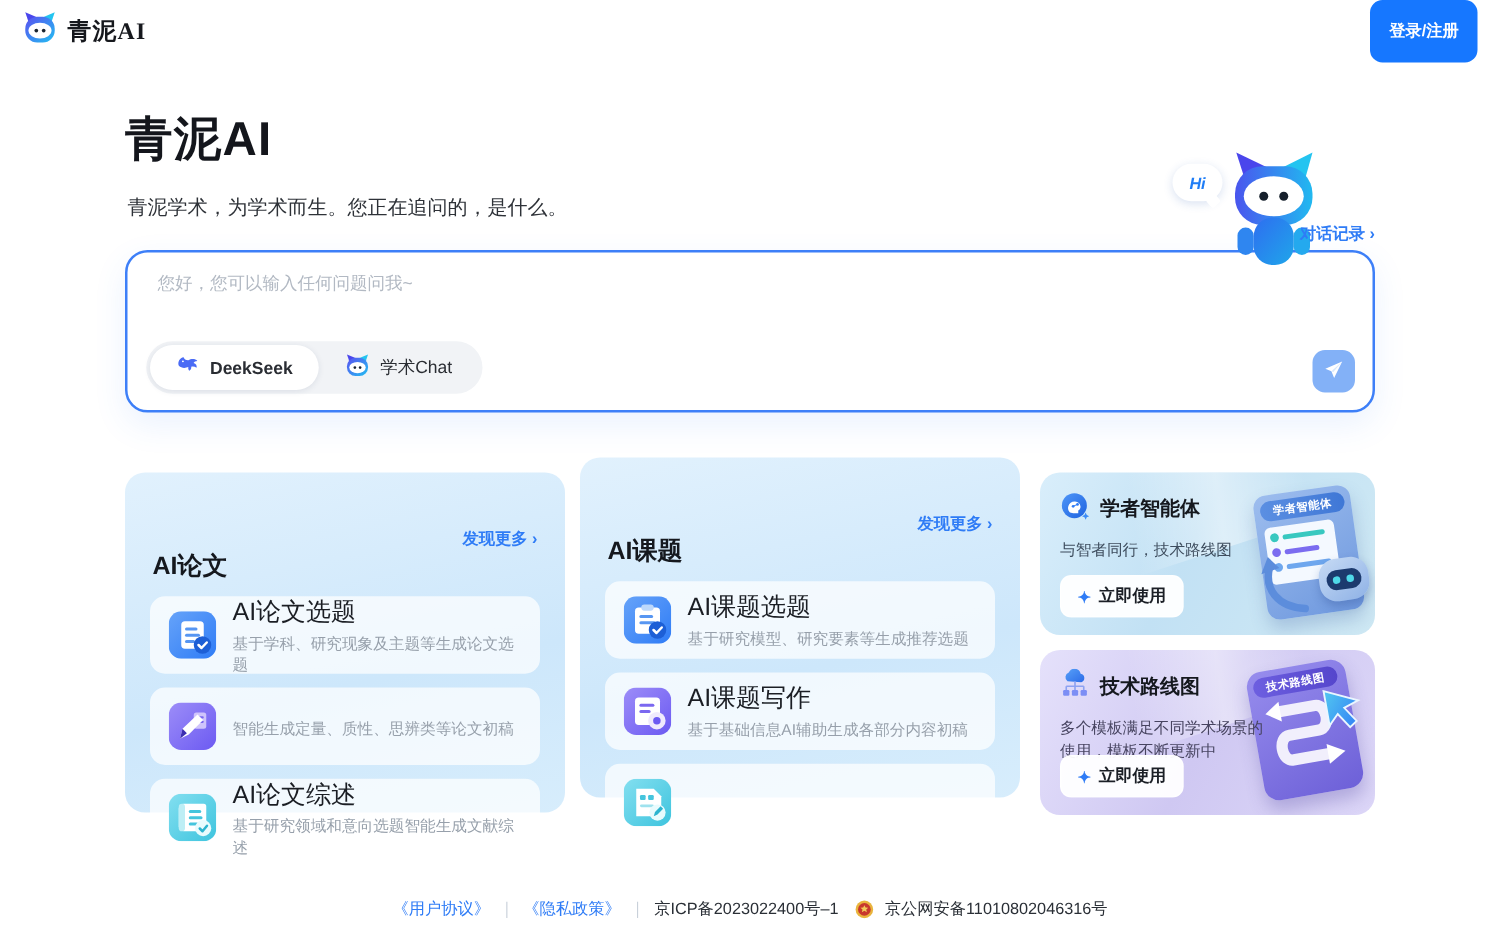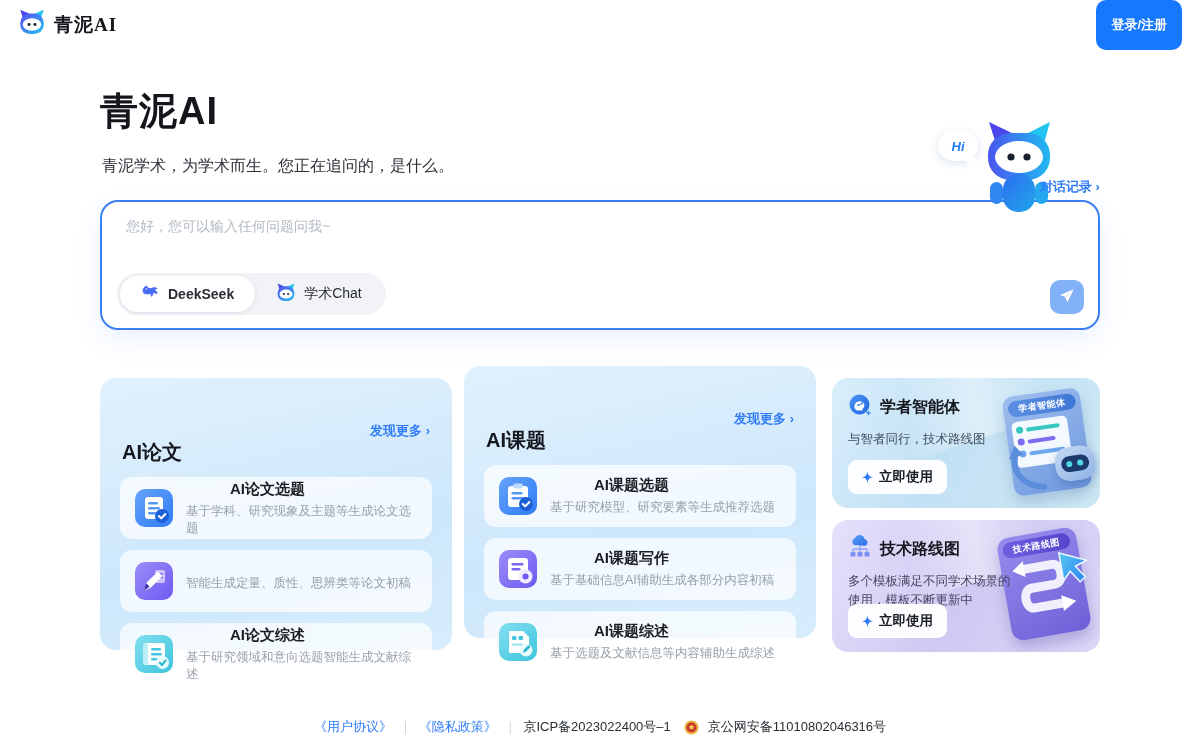--- a/index.html
+++ b/index.html
@@ -33,21 +33,21 @@
   .send-btn { position:absolute; right:14px; bottom:14px; width:34px; height:34px; border:none; border-radius:10px; background:#83b1f7; display:flex; align-items:center; justify-content:center; cursor:pointer; }
 
   
   .card { position:absolute; border-radius:16px; padding:17px 20px; background:linear-gradient(168deg,#e1f1fd 0%,#cde7fb 60%,#d7edfc 100%); }
   .card.c1 { left:100px; top:378px; width:352px; height:272px; }
   .card.c2 { left:464px; top:366px; width:352px; height:272px; }
   .card-head { display:flex; align-items:center; justify-content:space-between; padding:0 2px; }
   .card-title { font-size:20px; font-weight:800; color:#15181e;margin-top:44px; }
   .more-link { font-size:13px; font-weight:700; color:#2f7cf6; cursor:pointer; }
   .item { display:flex; align-items:center; gap:13px; height:62px; background:rgba(255,255,255,.72); border-radius:12px; padding:10px 15px; margin-top:11px; cursor:pointer; }
-  .item-txt .t { font-size:15px; font-weight:700; color:#1b1e24;margin-left:44px; }
+  .item-txt .t { font-size:20px; font-weight:400; color:#1b1e24; }
   .item-txt .d { font-size:12.5px; color:#97a0ab; margin-top:4px; }
   .fi { width:38px; height:38px; flex:0 0 38px; }
 
   
   .promo { position:absolute; left:832px; width:268px; border-radius:16px; padding:15px 16px; overflow:hidden; }
   .promo.p1 { top:378px; height:130px; background:linear-gradient(118deg,#d9eefb 0%,#c2e1f4 45%,#cfe9f4 100%); }
   .promo.p2 { top:520px; height:132px; background:linear-gradient(118deg,#e5e1fb 0%,#cfc8f2 50%,#ddd7f8 100%); }
   .promo::before { content:""; position:absolute; left:-30px; top:-60px; width:340px; height:120px; background:linear-gradient(100deg,rgba(255,255,255,0) 30%,rgba(255,255,255,.45) 50%,rgba(255,255,255,0) 70%); transform:rotate(-18deg); pointer-events:none; }
   .promo-head { display:flex; align-items:center; gap:8px; position:relative; z-index:1; }
   .promo-title { font-size:16px; font-weight:800; color:#15181e; }
@@ -289,24 +289,20 @@
       <span class="fi">
         <svg width="38" height="38" viewBox="0 0 38 38">
           <rect width="38" height="38" rx="10" fill="url(#it)"></rect>
           <path d="M10,8 h14 l6,6 v16 h-20 Z" fill="#ffffff"></path>
           <rect x="13" y="13" width="4.5" height="4" rx="1" fill="#45c5dd"></rect>
           <rect x="19.5" y="13" width="4.5" height="4" rx="1" fill="#45c5dd"></rect>
           <rect x="13" y="20.5" width="11" height="2.2" rx="1.1" fill="#9fe2ee"></rect>
           <circle cx="27" cy="27" r="6.5" fill="#e8fbfd"></circle>
           <path d="M24,30 L25,26.5 L29.5,22 L31.5,24 L27,28.5 Z" fill="#2bb4cf"></path>
         </svg>
-      </span>
-      <span class="item-txt">
-        <div class="t">AI课题综述</div>
-        <div class="d">基于选题及文献信息等内容辅助生成综述</div>
       </span>
     </div>
   </div>
 
   <div class="promo p1">
     <div class="promo-head">
       <span>
         <svg width="24" height="24" viewBox="0 0 24 24">
           <defs>
               <linearGradient id="sa" x1="0" y1="0" x2="1" y2="1">

